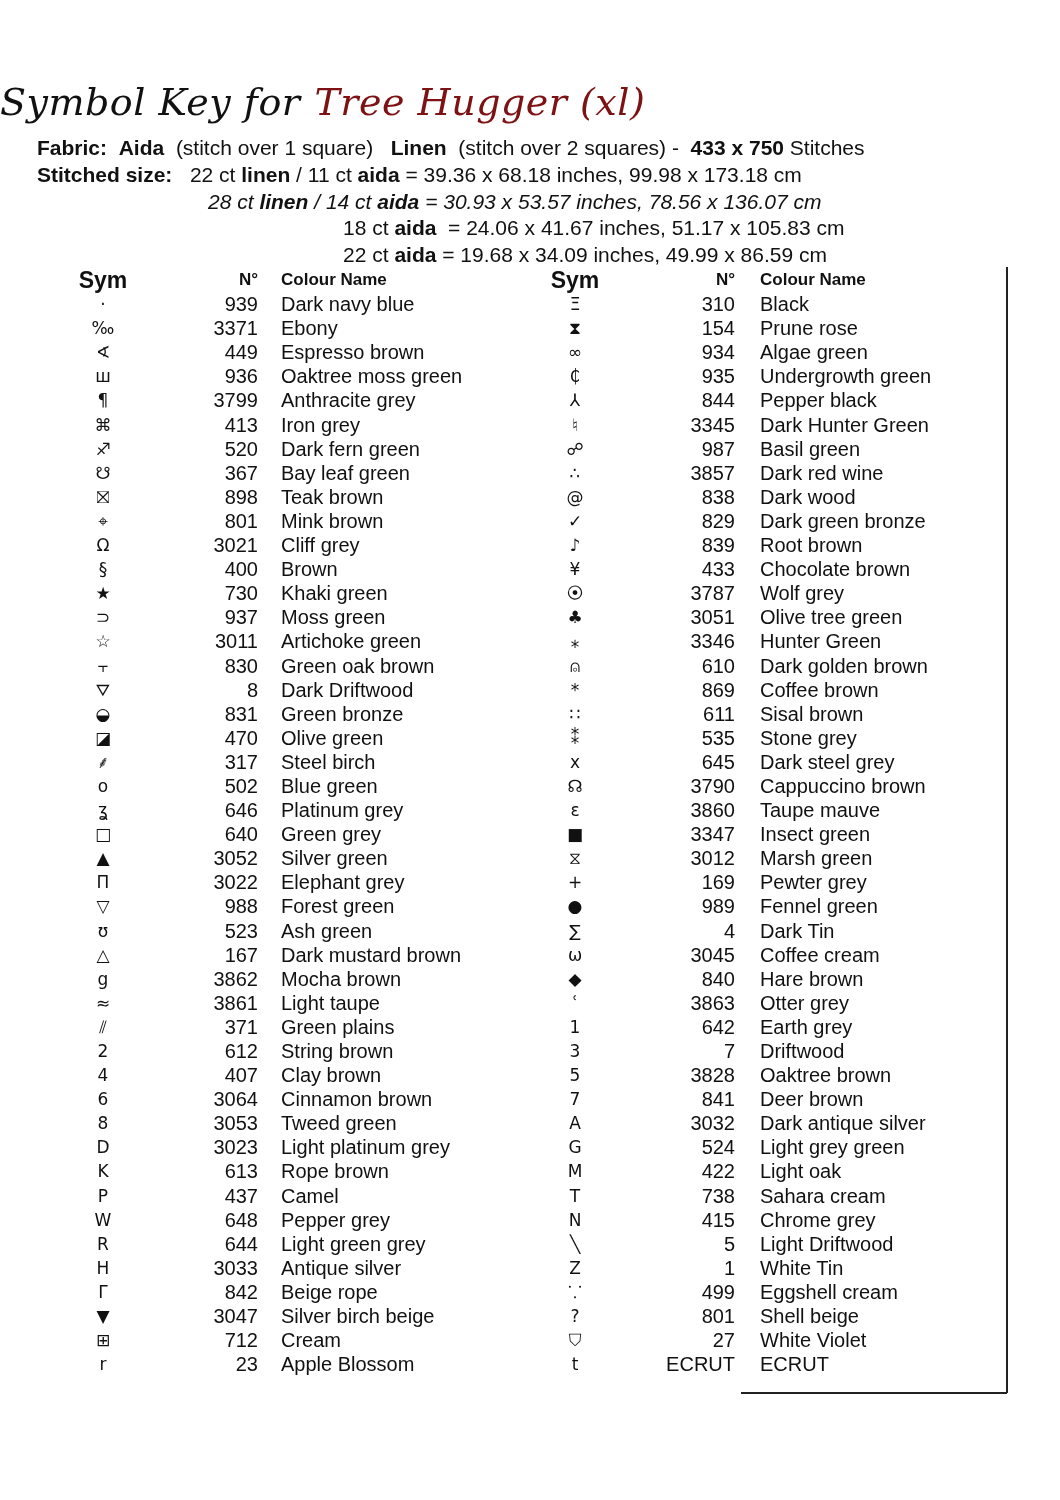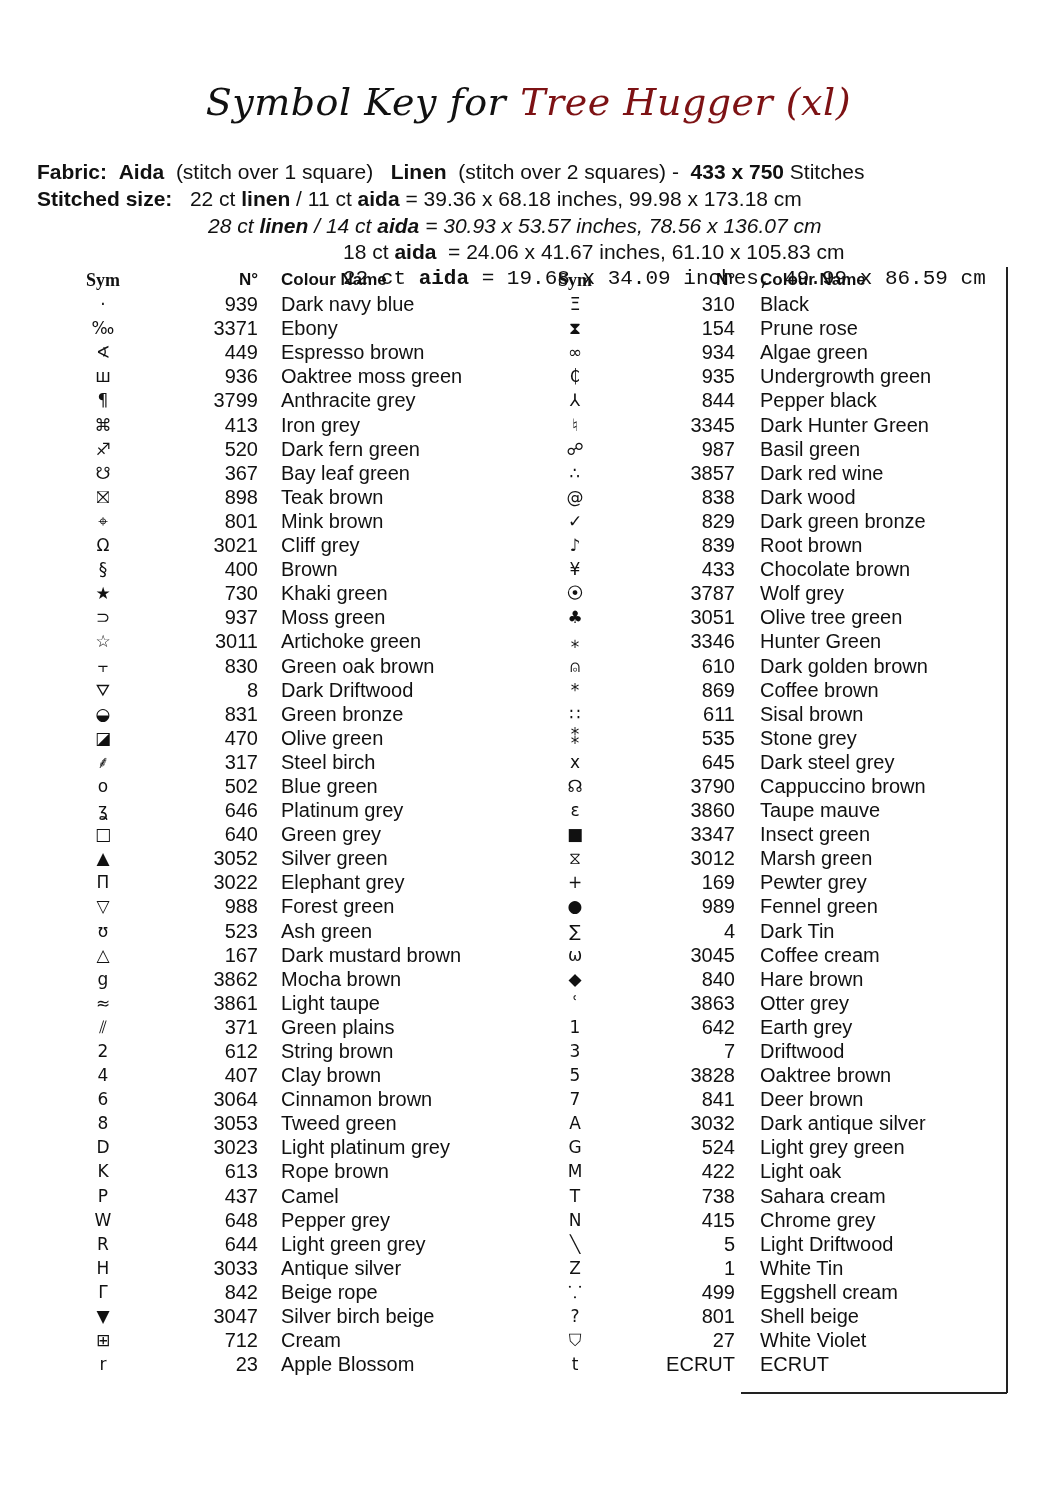--- a/index.html
+++ b/index.html
@@ -1,59 +1,59 @@
 <!DOCTYPE html>
 <html><head>
 <meta charset="utf-8">
 <style>
   html, body { margin: 0; padding: 0; background: #ffffff; }
   body { width: 1060px; height: 1500px; position: relative; overflow: hidden;
          font-family: "Liberation Sans", sans-serif; color: #111; }
-  .title { position: absolute; top: 72px; left: 0; width: 851px; text-align: right;
+  .title { position: absolute; top: 72px; left: 0; width: 851px; text-align: left;
            font-family: "DejaVu Serif", serif; font-style: italic; font-size: 38px; line-height: 60px;
            letter-spacing: 0.5px; }
   .title .black { color: #111; }
   .title .red { color: #7d1214; margin-left: 14px; }
-  .info { position: absolute; left: 37px; font-size: 21px; line-height: 26px; white-space: pre; margin-top: 24px; }
+  .info { position: absolute; left: 37px; font-size: 21px; line-height: 26px; white-space: pre; }
   .info b { font-weight: bold; }
   .l1 { top: 135px; }
   .l2 { top: 162px; }
   .l3 { top: 189px; left: 208px; font-style: italic; }
   .l4 { top: 215px; left: 343px; }
-  .l5 { top: 242px; left: 343px; font-family: Liberation Mono, monospace; }
+  .l5 { top: 242px; left: 343px; }
   .col { position: absolute; top: 268px; }
   .col.left { left: 78px; }
   .col.right { left: 550px; }
   .row { position: relative; height: 24.1px; font-size: 20px; line-height: 24px; white-space: nowrap; }
   .row .sym { position: absolute; left: 0; width: 50px; text-align: center; font-family: "DejaVu Sans", sans-serif; font-size: 17px; }
   .row .num { position: absolute; text-align: right; }
   .left .row .num { left: 100px; width: 80px; }
   .right .row .num { left: 85px; width: 100px; }
   .row .name { position: absolute; }
   .left .row .name { left: 203px; }
   .right .row .name { left: 210px; }
   .hdr { font-weight: bold; font-size: 17px; text-decoration: underline; }
-  .hdr .sym { font-family: Liberation Serif, serif; font-size: 18px; }
+  .hdr .sym { font-family: Liberation Sans, sans-serif; font-size: 23px; }
   .vline { position: absolute; left: 1006px; top: 267px; width: 1.5px; height: 1126px; background: #222; }
   .hline { position: absolute; left: 741px; top: 1392px; width: 266px; height: 1.5px; background: #222; }
 </style>
 </head>
 <body>
 
 <div class="title">
   <span class="black">Symbol Key for</span><span class="red">Tree Hugger (xl)</span>
 </div>
 
 <div class="info l1"><b>Fabric:</b>  <b>Aida</b>  <span>(stitch over 1 square)</span>   <b>Linen</b>  <span>(stitch over 2 squares) -</span>  <b>433 x 750</b> <span>Stitches</span></div>
 
 <div class="info l2"><b>Stitched size:</b>   <span>22 ct </span><b>linen</b><span> / 11 ct </span><b>aida</b><span> = 39.36 x 68.18 inches, 99.98 x 173.18 cm</span></div>
 
 <div class="info l3"><span>28 ct </span><b>linen</b><span> / 14 ct </span><b>aida</b><span> = 30.93 x 53.57 inches, 78.56 x 136.07 cm</span></div>
 
-<div class="info l4"><span>18 ct </span><b>aida</b><span>  = 24.06 x 41.67 inches, 61.10 x 105.83 cm</span></div>
+<div class="info l4"><span>18 ct </span><b>aida</b><span>  = 24.06 x 41.67 inches, 51.17 x 105.83 cm</span></div>
 
 <div class="info l5"><span>22 ct </span><b>aida</b><span> = 19.68 x 34.09 inches, 49.99 x 86.59 cm</span></div>
 
 <div class="col left" id="col-left">
   <div class="row hdr">
     <span class="sym">Sym</span>
     <span class="num">N°</span>
     <span class="name">Colour Name</span>
   </div>
 <div class="row">

